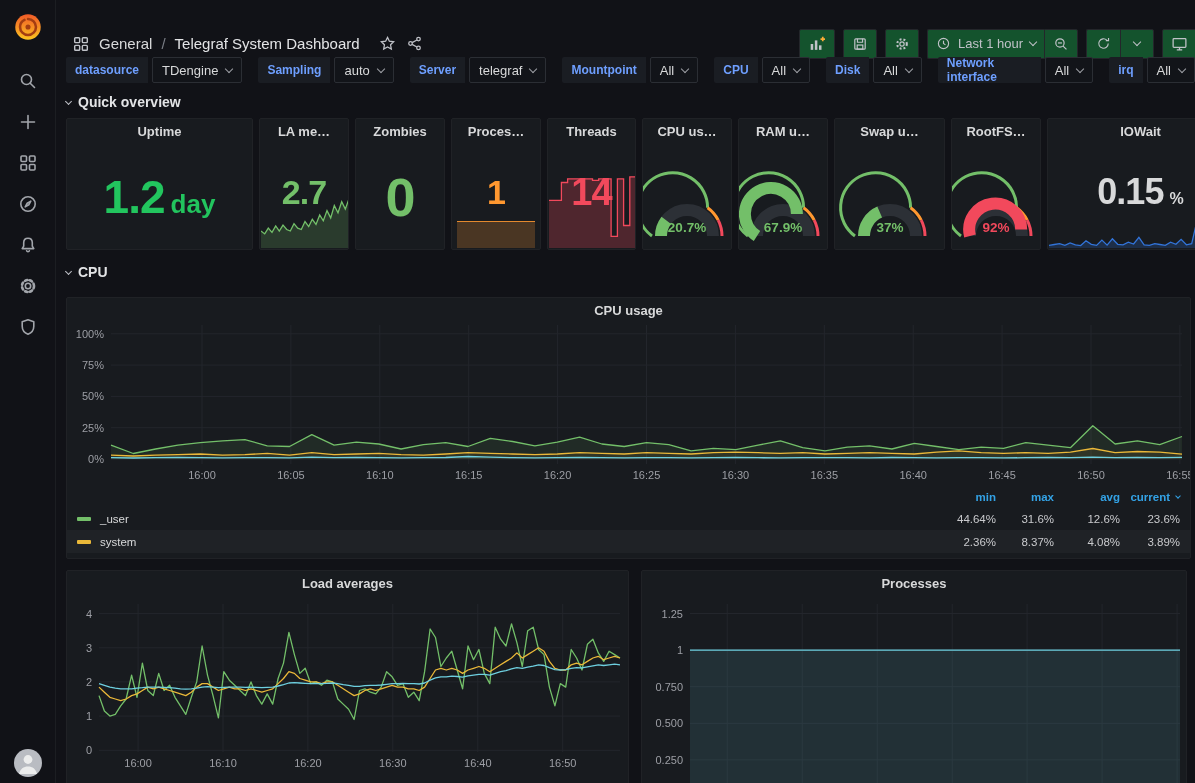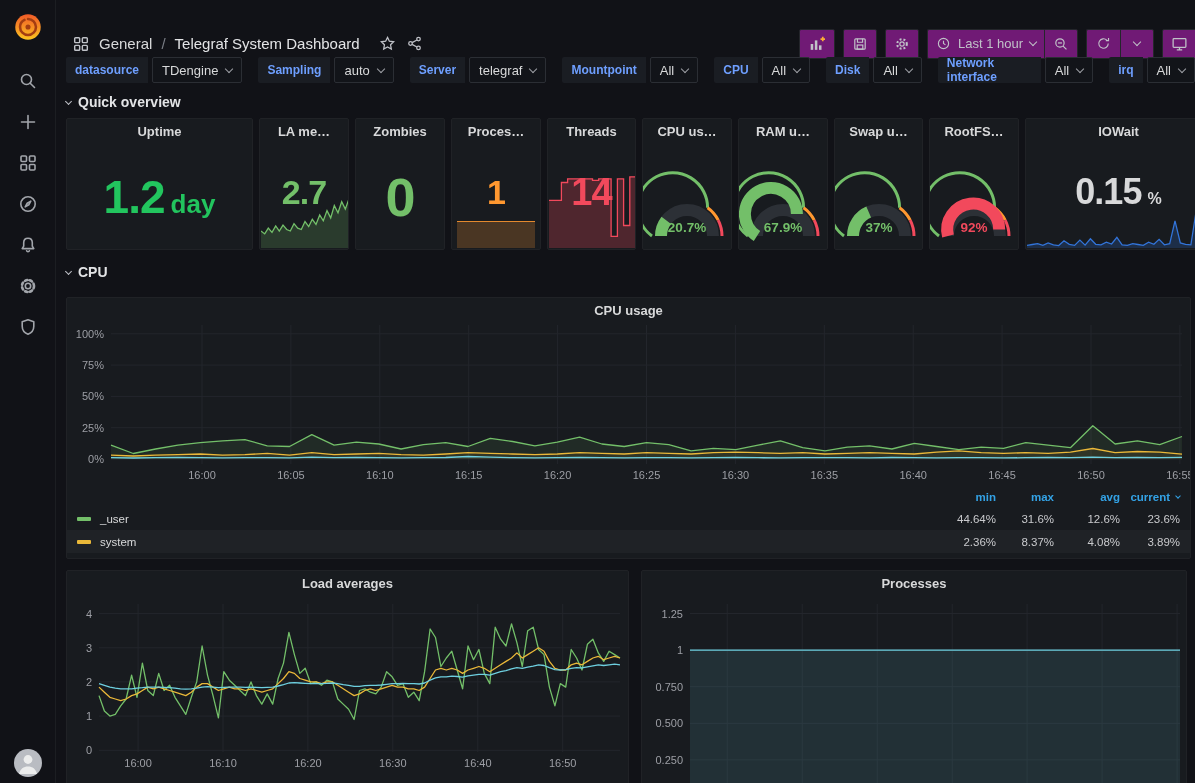--- a/index.html
+++ b/index.html
@@ -19,21 +19,21 @@
   
   .topnav { position:absolute; left:56px; top:10px; right:0; height:54px; display:flex; align-items:center; padding:13px 12px 0 16px; }
   .breadcrumb { display:flex; align-items:center; gap:9px; font-size:15px; }
   .crumb-icon svg { stroke:#c0c2c8; fill:none; stroke-width:1.6; display:block; }
   .crumb-section { color:#d8d9da; cursor:pointer; }
   .crumb-sep { color:#7b7f87; }
   .crumb-title { color:#e3e4e6; cursor:pointer; }
   .crumb-actions { display:flex; align-items:center; gap:10px; margin-left:10px; }
   .crumb-actions svg { stroke:#c0c2c8; fill:none; stroke-width:1.5; display:block; cursor:pointer; }
   .nav-actions { margin-left:auto; display:flex; align-items:center; gap:8px; }
-  .nav-btn { height:30px; min-width:34px; padding:0 8px; background:#701a75; border:1px solid #24262b; border-radius:2px; display:flex; align-items:center; justify-content:center; gap:7px; cursor:pointer; color:#c0c2c8; font-size:13px; }
+  .nav-btn { height:30px; min-width:34px; padding:0 8px; background:#14532d; border:1px solid #24262b; border-radius:2px; display:flex; align-items:center; justify-content:center; gap:7px; cursor:pointer; color:#c0c2c8; font-size:13px; }
   .nav-btn svg { stroke:#c0c2c8; fill:none; stroke-width:1.5; display:block; }
   .btn-group { display:flex; }
   .btn-group .nav-btn { border-radius:0; border-right-width:0; }
   .btn-group .nav-btn:first-child { border-radius:2px 0 0 2px; }
   .btn-group .nav-btn:last-child { border-radius:0 2px 2px 0; border-right-width:1px; }
   .chev { display:inline-block; width:6px; height:6px; border-right:1.6px solid currentColor; border-bottom:1.6px solid currentColor; transform:rotate(45deg); margin-top:-3px; }
 
   
   .filters { position:absolute; left:66px; top:57px; right:0; height:30px; display:flex; gap:16px; align-items:flex-start; }
   .fchip { display:flex; height:26px; }
@@ -348,21 +348,21 @@
                 <path d="M 8 66 A 35 35 0 1 1 63.6 37.7" stroke="#73bf69" stroke-width="3" fill="none"></path>
                 <path d="M 63.6 37.7 A 35 35 0 0 1 74.2 50.1" stroke="#ff9830" stroke-width="3" fill="none"></path>
                 <path d="M 74.2 50.1 A 35 35 0 0 1 78 66" stroke="#f2495c" stroke-width="3" fill="none"></path>
                 <path d="M 17 66 A 26 26 0 1 1 69 66" stroke="#2c3036" stroke-width="12" fill="none"></path>
                 <path d="M 17 66 A 26 26 0 1 1 56.9 44" stroke="#73bf69" stroke-width="12" fill="none"></path>
                 <text x="43" y="62" text-anchor="middle" font-size="13.5" font-weight="bold" fill="#73bf69">67.9%</text>
               </svg>
             </div>
           </div>
         </div>
-        <div class="panel stat" style="width:89px">
+        <div class="panel stat" style="width:111px">
           <div class="panel-title">Swap u…</div>
           <div class="stat-body">
             <div class="gauge-wrap">
               <svg width="86" height="72" style="overflow:visible">
                 <path d="M 8 66 A 35 35 0 1 1 63.6 37.7" stroke="#73bf69" stroke-width="3" fill="none"></path>
                 <path d="M 63.6 37.7 A 35 35 0 0 1 74.2 50.1" stroke="#ff9830" stroke-width="3" fill="none"></path>
                 <path d="M 74.2 50.1 A 35 35 0 0 1 78 66" stroke="#f2495c" stroke-width="3" fill="none"></path>
                 <path d="M 17 66 A 26 26 0 1 1 69 66" stroke="#2c3036" stroke-width="12" fill="none"></path>
                 <path d="M 17 66 A 26 26 0 0 1 32.7 42.1" stroke="#73bf69" stroke-width="12" fill="none"></path>
                 <text x="43" y="62" text-anchor="middle" font-size="13.5" font-weight="bold" fill="#73bf69">37%</text>

